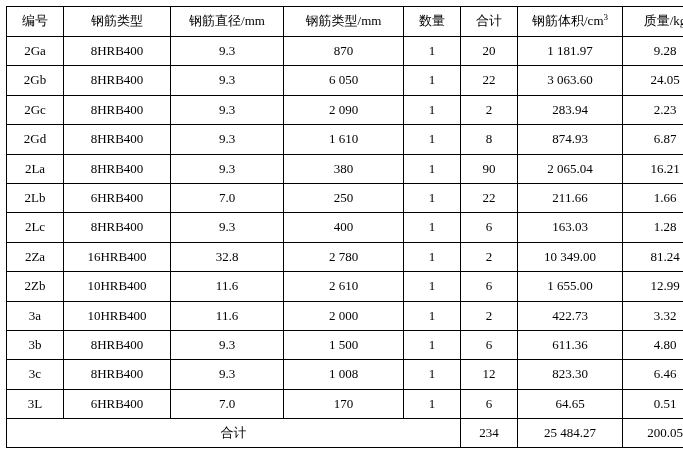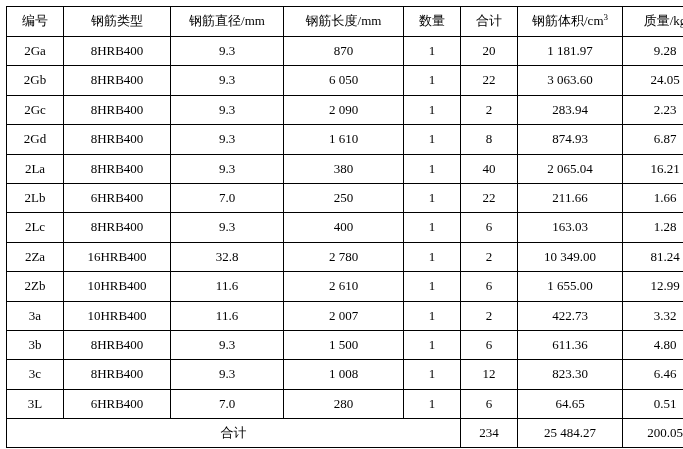--- a/index.html
+++ b/index.html
@@ -72,21 +72,21 @@
       <col class="col-qty">
       <col class="col-total">
       <col class="col-vol">
       <col class="col-mass">
     </colgroup>
     <thead>
       <tr>
         <th>编号</th>
         <th>钢筋类型</th>
         <th>钢筋直径/mm</th>
-        <th>钢筋长度/mm</th>
+        <th>钢筋类型/mm</th>
         <th>数量</th>
         <th>合计</th>
         <th><span>钢筋体积/cm</span><sup>3</sup></th>
         <th>质量/kg</th>
       </tr>
     </thead>
     <tbody>
       <tr>
         <td>2Ga</td>
         <td>8HRB400</td>
@@ -126,21 +126,21 @@
         <td>8</td>
         <td>874.93</td>
         <td>6.87</td>
       </tr>
       <tr>
         <td>2La</td>
         <td>8HRB400</td>
         <td>9.3</td>
         <td>380</td>
         <td>1</td>
-        <td>40</td>
+        <td>90</td>
         <td>2 065.04</td>
         <td>16.21</td>
       </tr>
       <tr>
         <td>2Lb</td>
         <td>6HRB400</td>
         <td>7.0</td>
         <td>250</td>
         <td>1</td>
         <td>22</td>
@@ -174,21 +174,21 @@
         <td>2 610</td>
         <td>1</td>
         <td>6</td>
         <td>1 655.00</td>
         <td>12.99</td>
       </tr>
       <tr>
         <td>3a</td>
         <td>10HRB400</td>
         <td>11.6</td>
-        <td>2 007</td>
+        <td>2 000</td>
         <td>1</td>
         <td>2</td>
         <td>422.73</td>
         <td>3.32</td>
       </tr>
       <tr>
         <td>3b</td>
         <td>8HRB400</td>
         <td>9.3</td>
         <td>1 500</td>
@@ -204,21 +204,21 @@
         <td>1 008</td>
         <td>1</td>
         <td>12</td>
         <td>823.30</td>
         <td>6.46</td>
       </tr>
       <tr>
         <td>3L</td>
         <td>6HRB400</td>
         <td>7.0</td>
-        <td>280</td>
+        <td>170</td>
         <td>1</td>
         <td>6</td>
         <td>64.65</td>
         <td>0.51</td>
       </tr>
     </tbody>
     <tfoot>
       <tr class="total-row">
         <td class="total-label" colspan="5">合计</td>
         <td>234</td>

